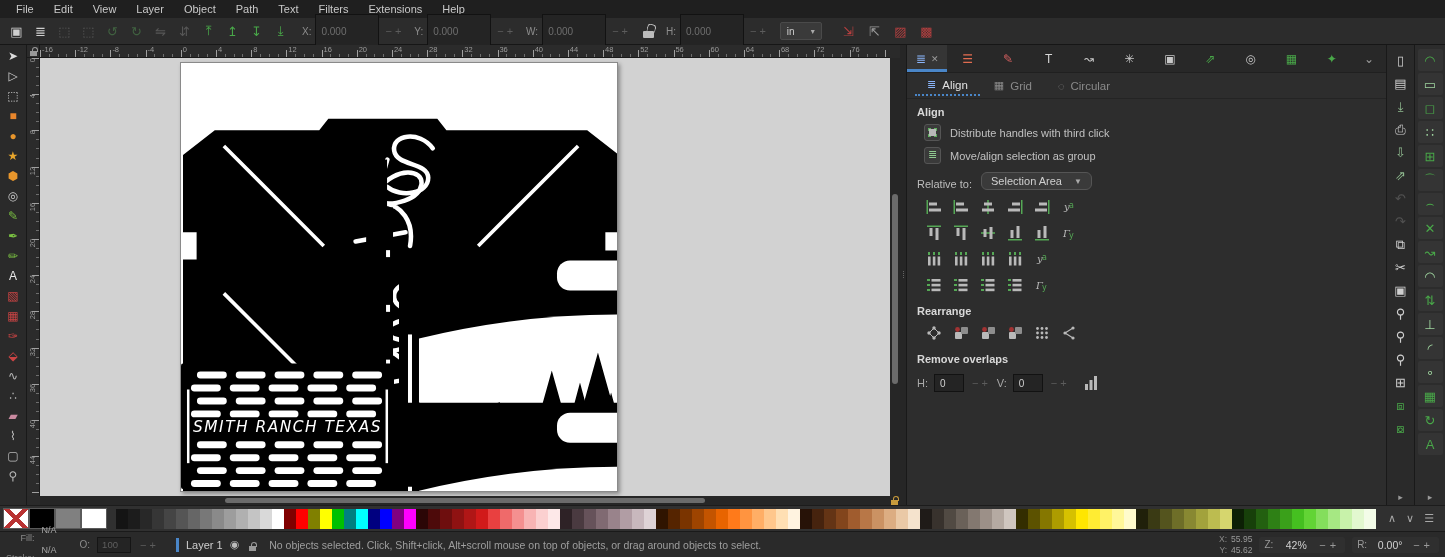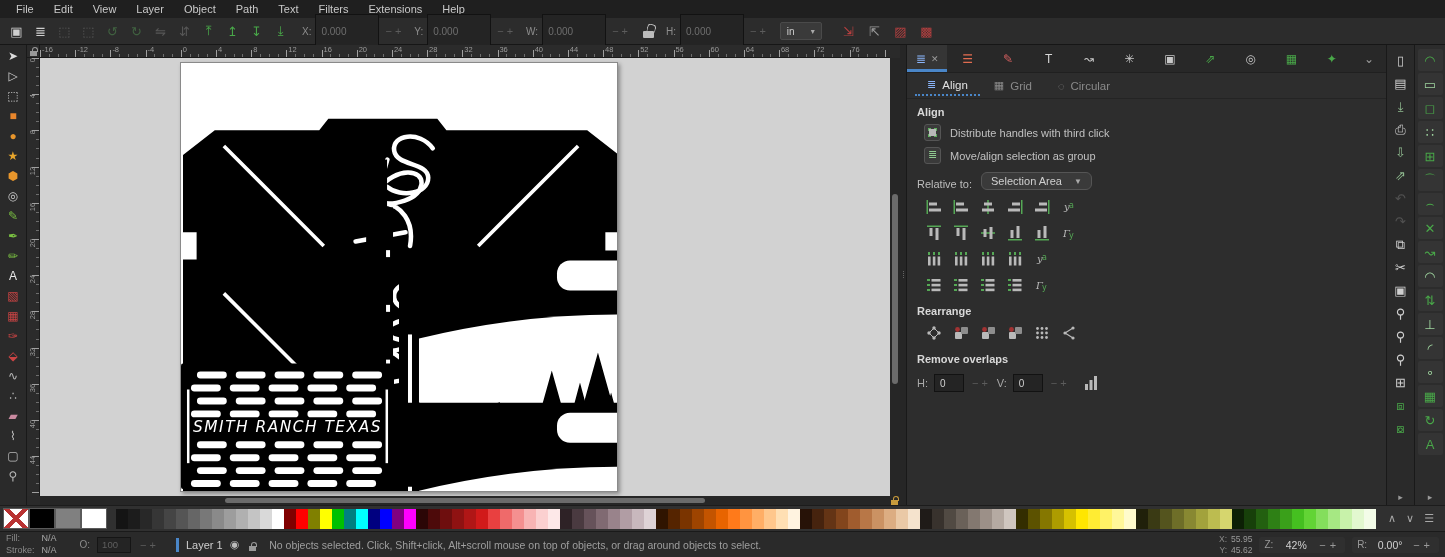--- a/index.html
+++ b/index.html
@@ -98,21 +98,21 @@
   .bigsw.none{background:
       linear-gradient(45deg,transparent 43%,#b93333 43% 57%,transparent 57%),
       linear-gradient(-45deg,transparent 43%,#b93333 43% 57%,transparent 57%),#fff;}
   .strip{display:flex;height:20px;margin-left:9px;overflow:hidden;flex:1;}
   .sw{width:12px;height:20px;flex:none;}
   .palctl{display:flex;gap:10px;color:#a9a9a9;padding:0 8px;font-size:11px;align-items:center;}
 
   
   .statusbar{height:26px;background:#2a2a2a;border-top:1px solid #1a1a1a;display:flex;align-items:center;font-size:10px;color:#9a9a9a;padding:0 6px;gap:7px;}
   .fsblock{display:grid;grid-template-columns:auto auto;column-gap:7px;font-size:9px;line-height:1.25;}
-  .fsblock .lab{text-align:left;color:#8a8a8a;}
+  .fsblock .lab{text-align:right;color:#8a8a8a;margin-top:8px;}
   .fsblock .val{color:#a6a6a6;}
   .obox{width:34px;height:16px;background:#242424;border:1px solid #151515;color:#5f5f5f;display:flex;align-items:center;padding:0 4px;font-size:9.5px;}
   .caret{width:3px;height:14px;background:#4a86c8;margin-left:10px;}
   .layname{color:#cfcfcf;font-size:11px;}
   .eyeicon{color:#bcbcbc;font-size:11px;}
   .msg{flex:1;white-space:nowrap;overflow:hidden;text-overflow:ellipsis;font-size:10.5px;color:#9e9e9e;padding-left:8px;}
   .xy{font-size:8.5px;line-height:1.25;color:#9a9a9a;text-align:right;}
   .xy b{font-weight:normal;color:#8a8a8a;padding-right:4px;}
   .zr{display:flex;align-items:center;gap:4px;background:#2f2f2f;padding:2px 5px;border-radius:2px;}
   .zr .zbox{width:38px;text-align:center;color:#d0d0d0;font-size:10.5px;}

